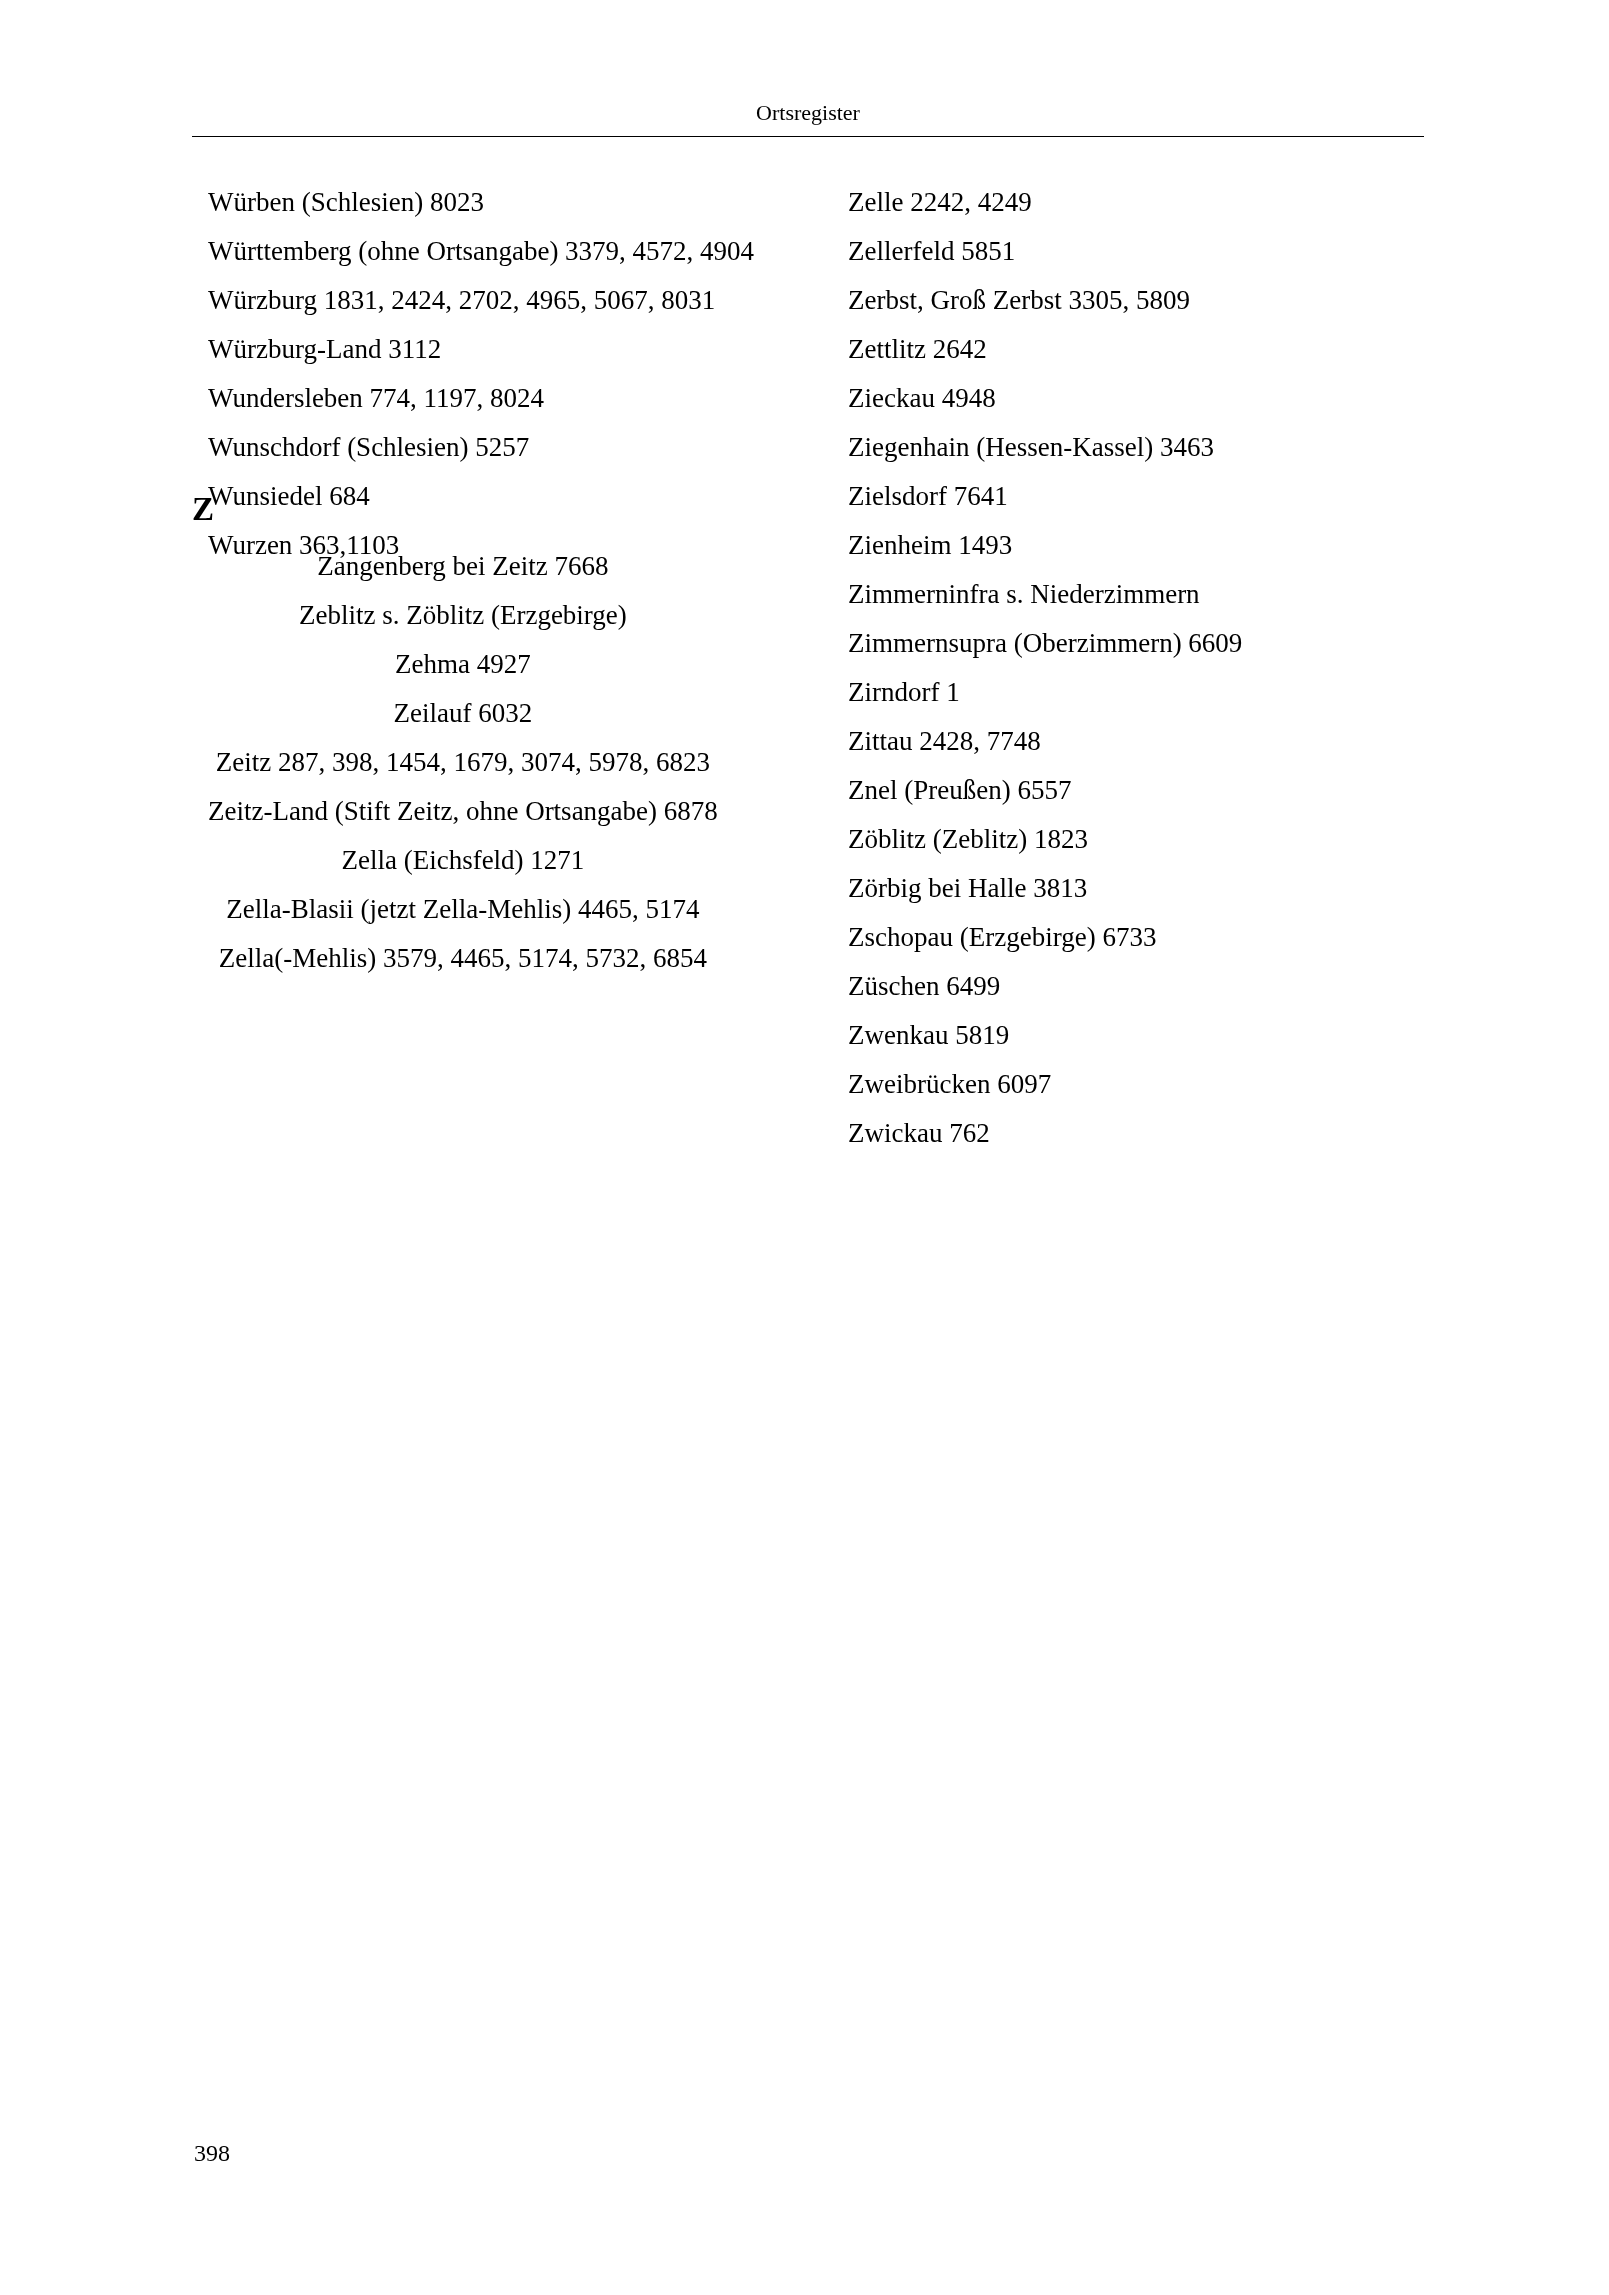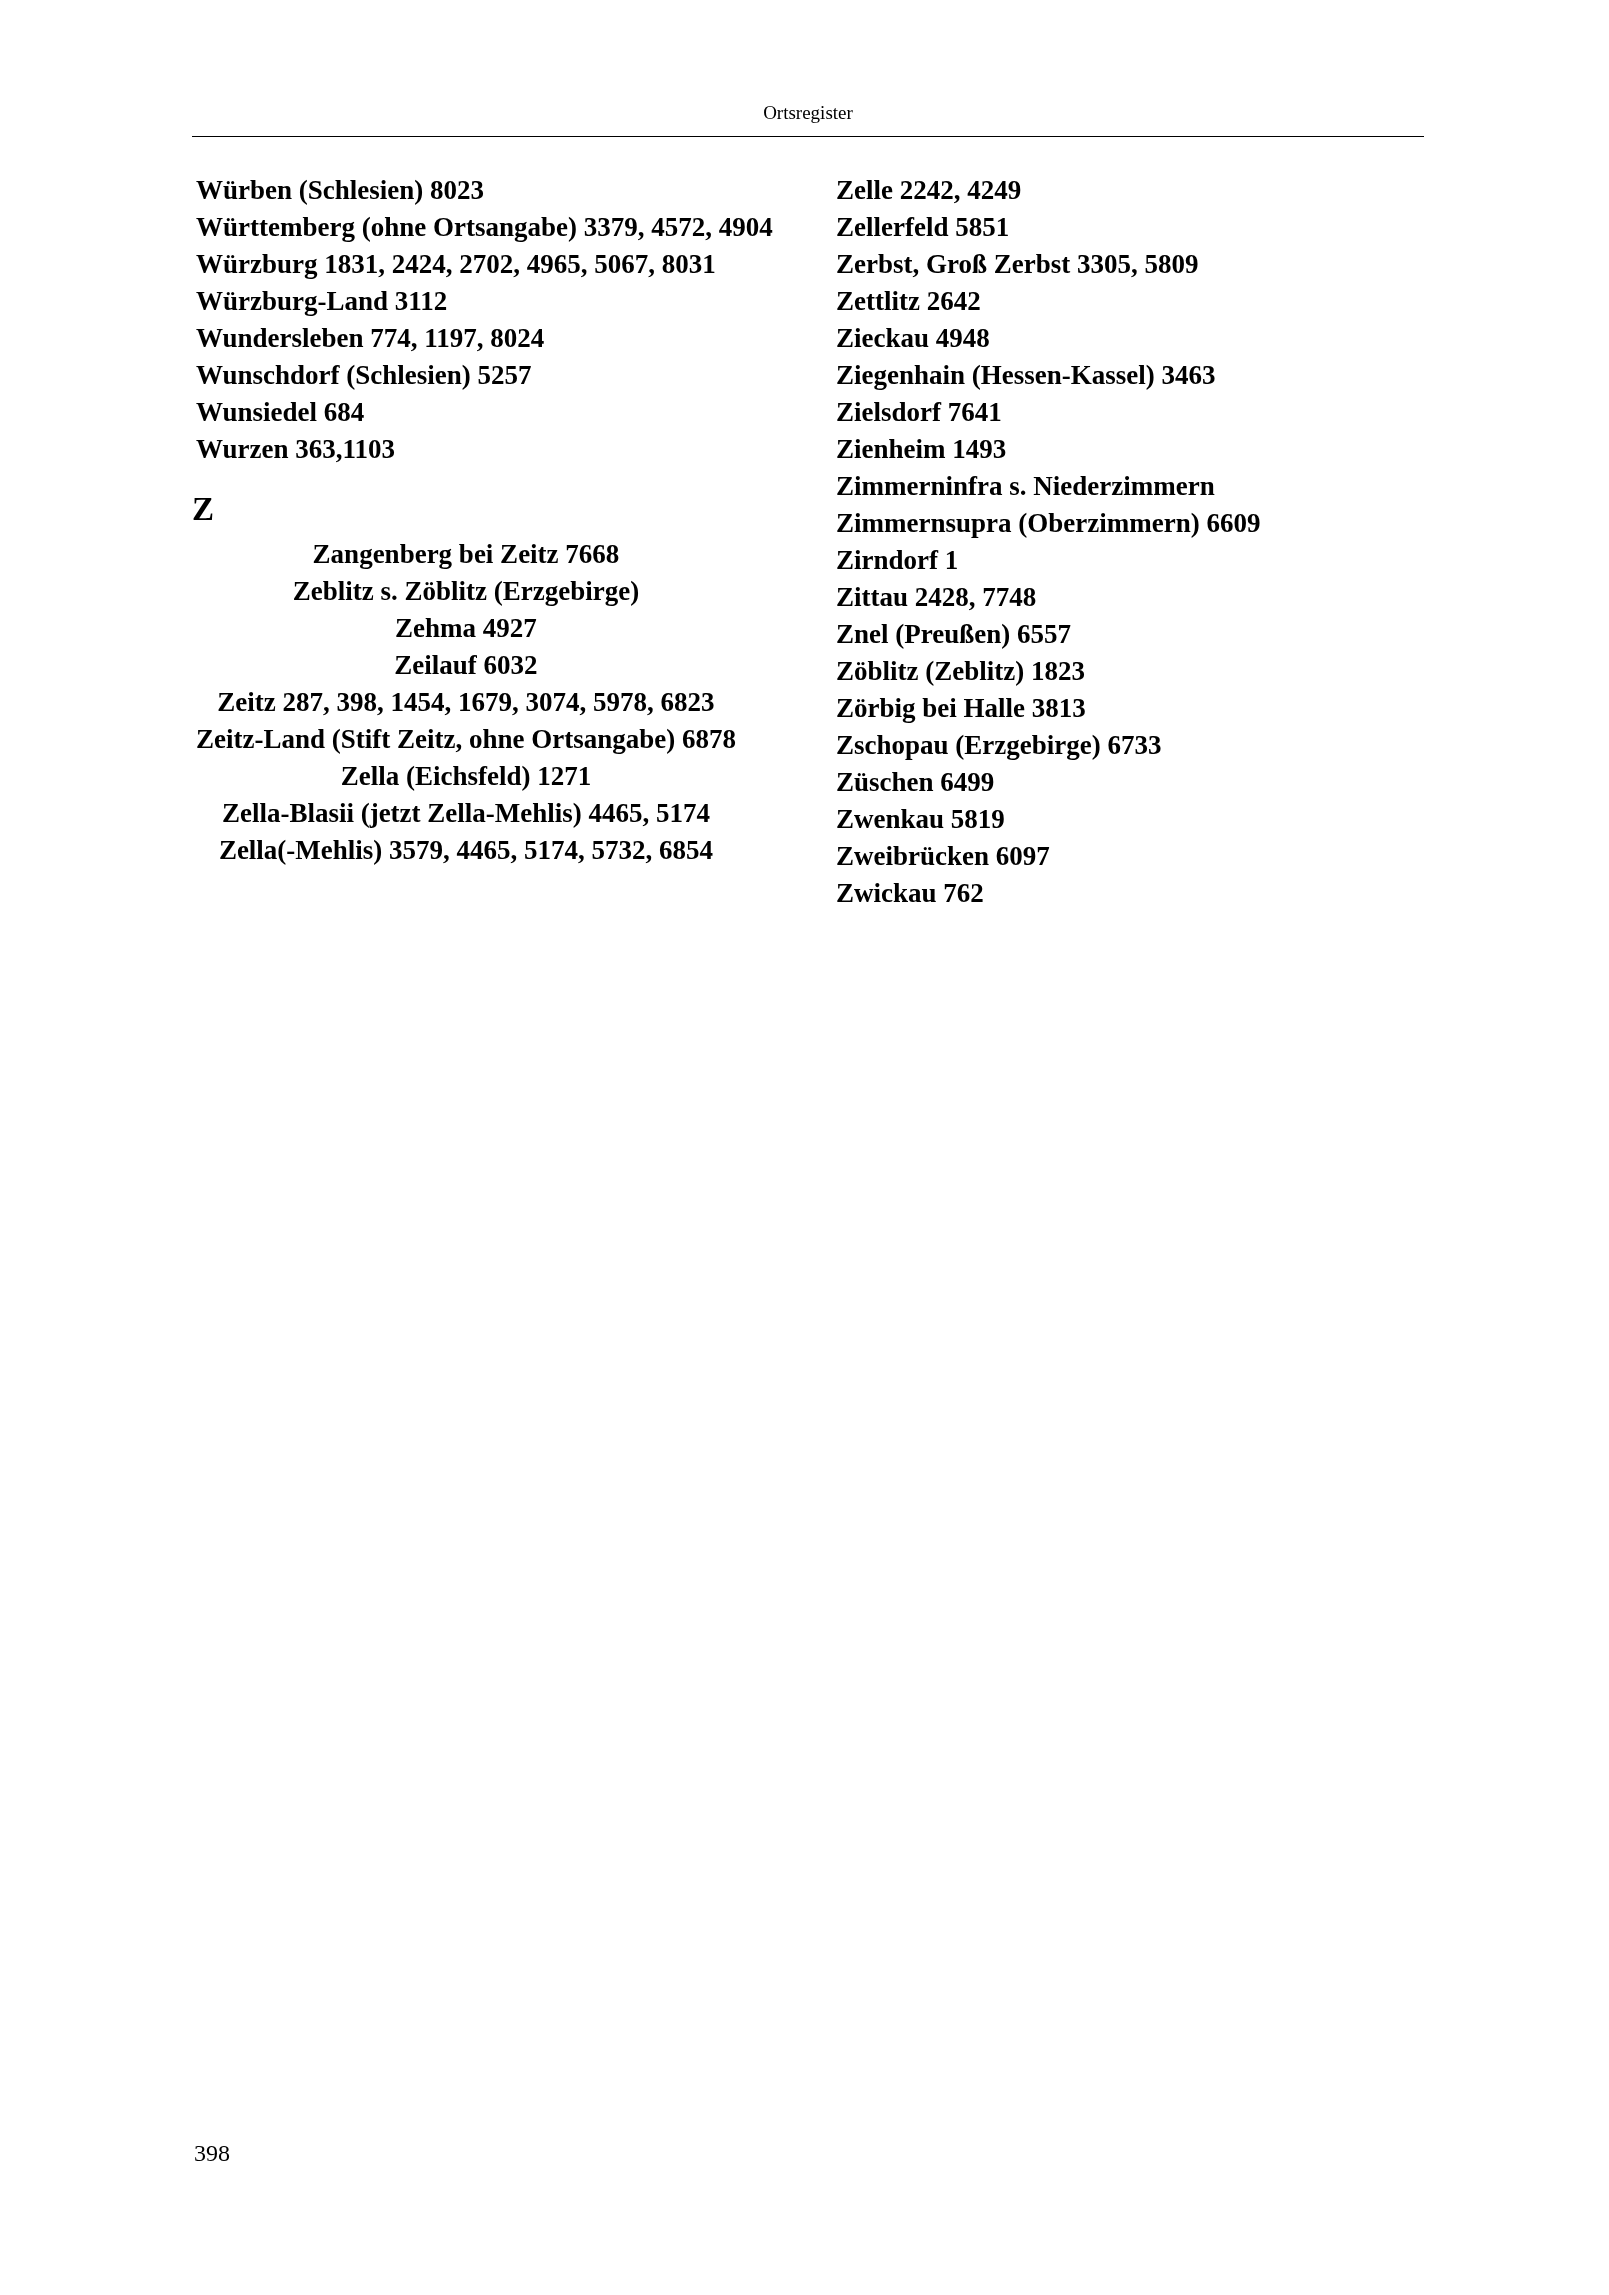--- a/index.html
+++ b/index.html
@@ -15,21 +15,21 @@
       font-family: "Liberation Serif", "DejaVu Serif", serif;
       color: #000000;
     }
     .running-head {
       position: absolute;
       left: 192px;
       width: 1232px;
       top: 98px;
       height: 30px;
       line-height: 30px;
-      font-size: 19px;
+      font-size: 22px;
       text-align: center;
       white-space: nowrap;
     }
     .head-rule {
       position: absolute;
       left: 192px;
       width: 1232px;
       top: 136px;
       height: 0;
       border-top: 1.7px solid #000000;
@@ -38,23 +38,22 @@
       position: absolute;
       margin: 0;
       padding: 0;
       list-style: none;
       font-size: 27px;
       line-height: 33px;
       white-space: nowrap;
     }
     .entries li {
       height: 33px;
-      margin: 4px;
+      margin: 16px;
       padding: 0;
-      font-weight: bold;
     }
     
     .left-w { left: 192px; top: 170px; }
     .left-z { left: 192px; top: 534px; text-align: center; }
     .right-z { left: 832px; top: 170px; }
     .section-letter {
       position: absolute;
       left: 192px;
       top: 490px;
       font-size: 33px;

